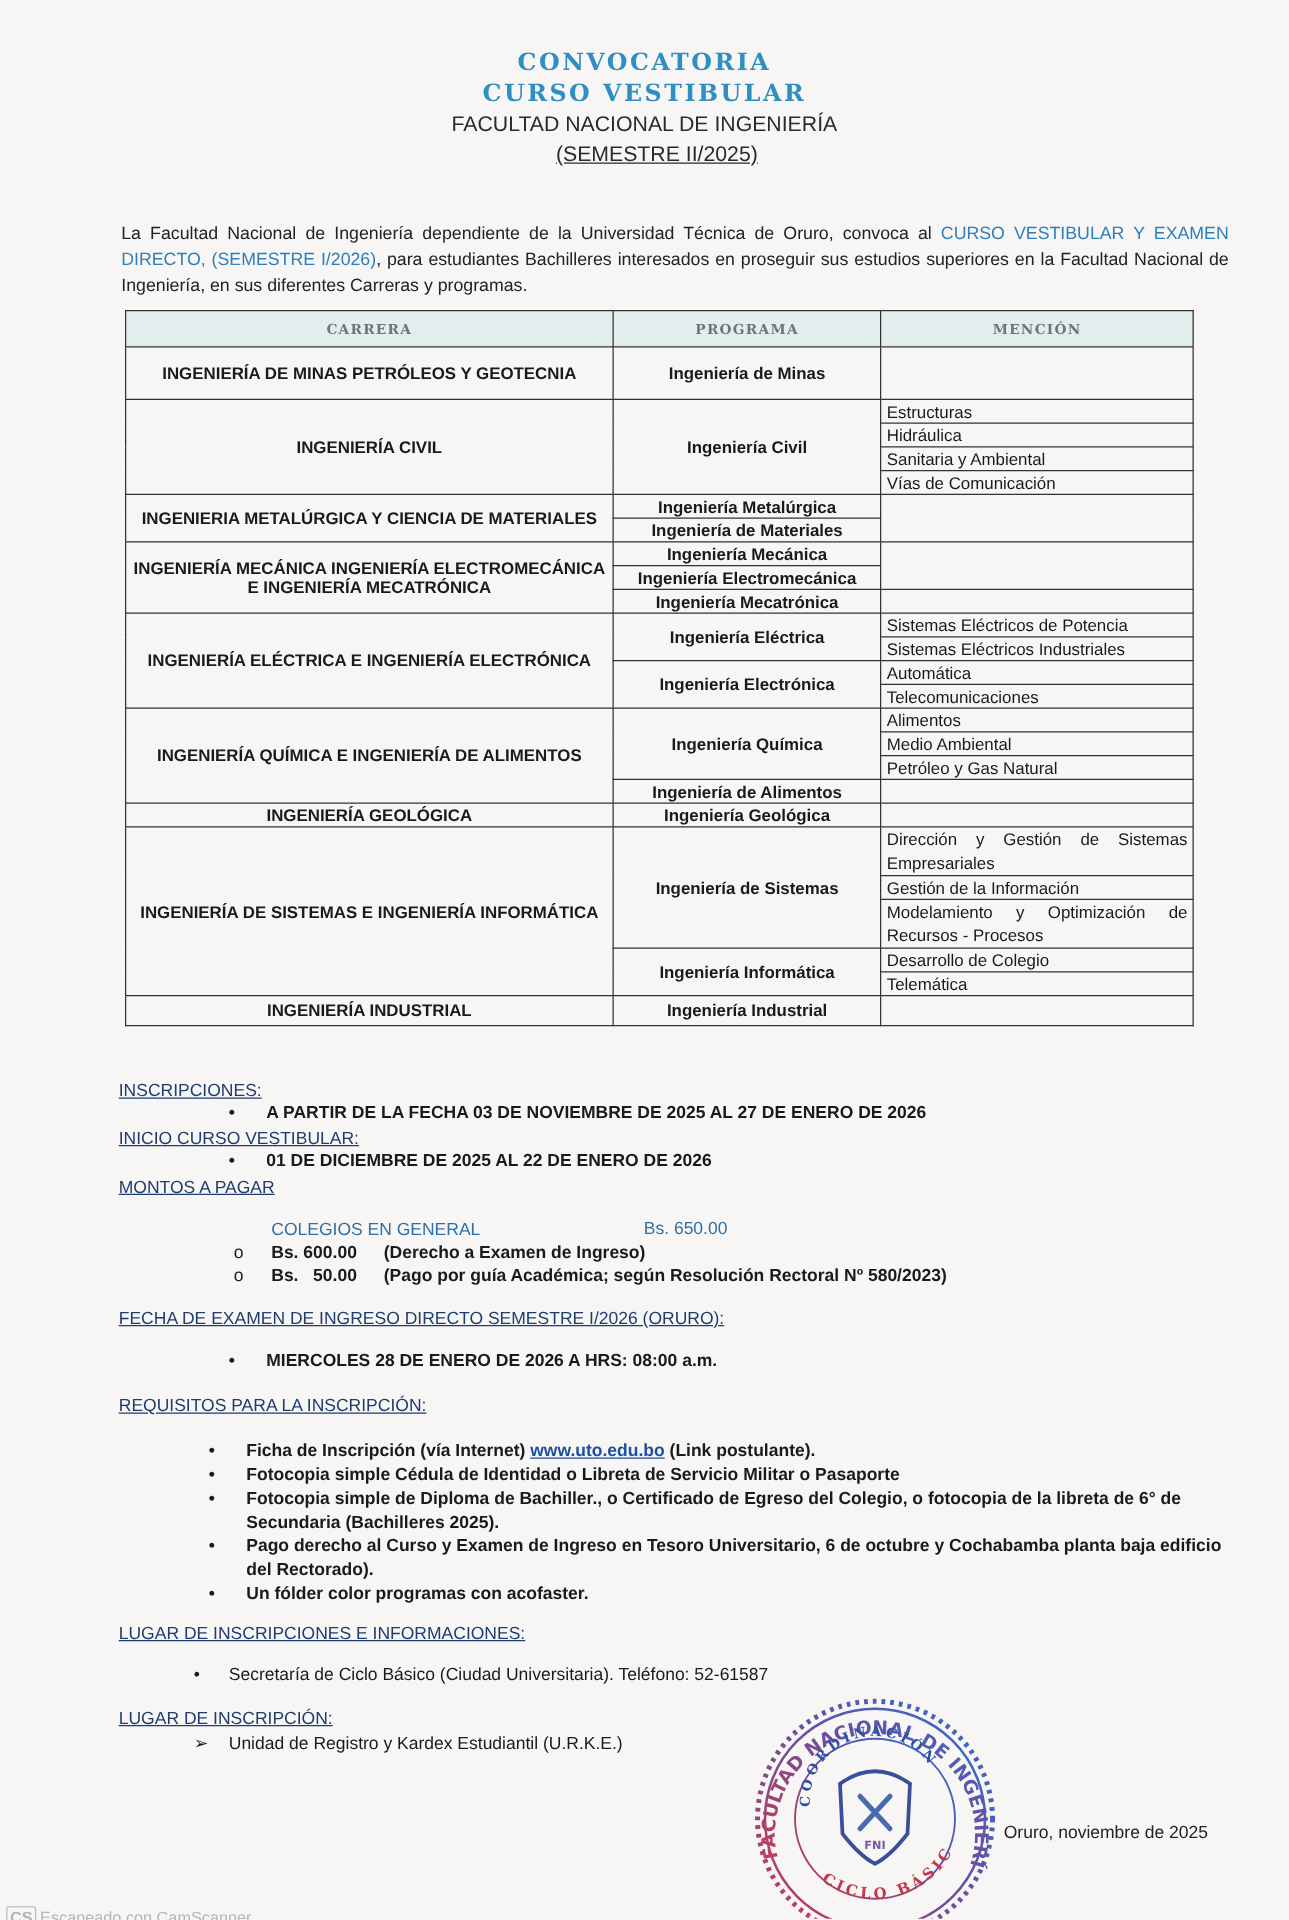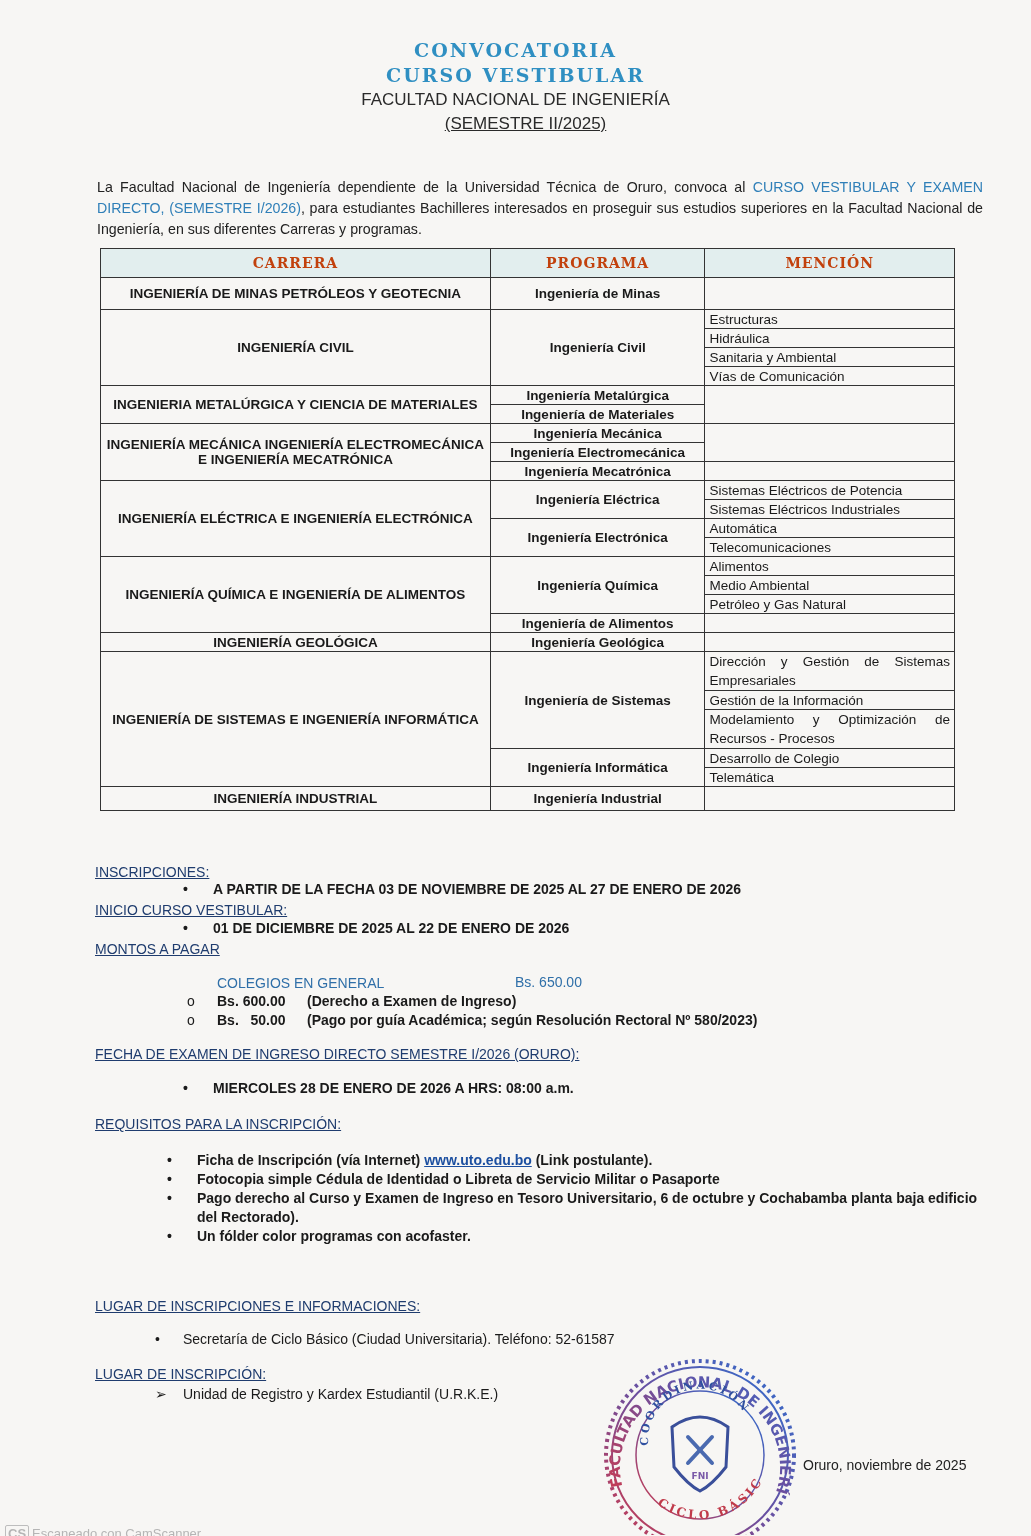--- a/index.html
+++ b/index.html
@@ -26,21 +26,21 @@
 
   table.carreras {
     position: absolute; left: 100px; top: 248px; width: 855px;
     border-collapse: collapse; font-size: 13.5px;
   }
   table.carreras td, table.carreras th {
     border: 1.5px solid #333; padding: 0 4px; vertical-align: middle;
   }
   table.carreras th {
     background: #e2eeee; height: 28px;
-    font-family: "DejaVu Serif", serif; font-weight: bold; font-size: 14px; color: #c2410c;
+    font-family: "DejaVu Serif", serif; font-weight: bold; font-size: 11px; color: #737373;
     letter-spacing: 1px;
   }
   td.carrera { width: 380px; text-align: center; font-weight: bold; }
   td.programa { width: 205px; text-align: center; font-weight: bold; }
   td.mencion { width: 240px; font-size: 13.5px; text-align: left; }
   .row-sm { height: 19px; }
 
   .sections { position: absolute; left: 95px; top: 864px; width: 890px; font-size: 14px; }
   .sec-head { color: #1f3c6e; text-decoration: underline; font-size: 14px; position: absolute; left: 0; }
   .bullet-line { position: absolute; font-weight: bold; font-size: 14px; }
@@ -73,21 +73,21 @@
   <table class="carreras">
     <thead>
       <tr>
         <th>CARRERA</th>
         <th>PROGRAMA</th>
         <th>MENCIÓN</th>
       </tr>
     </thead>
     <tbody>
 
-      <tr style="height:32px">
+      <tr style="height:42px">
         <td class="carrera">INGENIERÍA DE MINAS PETRÓLEOS Y GEOTECNIA</td>
         <td class="programa">Ingeniería de Minas</td>
         <td class="mencion"></td>
       </tr>
 
       <tr class="row-sm">
         <td class="carrera" rowspan="4">INGENIERÍA CIVIL</td>
         <td class="programa" rowspan="4">Ingeniería Civil</td>
         <td class="mencion">Estructuras</td>
       </tr>
@@ -201,20 +201,21 @@
     <div class="bullet-line" style="left:92px; top:129px"><span style="display:inline-block;width:30px;font-weight:normal">o</span><span style="display:inline-block;width:90px;white-space:pre">Bs. 600.00</span><span>(Derecho a Examen de Ingreso)</span></div>
     <div class="bullet-line" style="left:92px; top:148px"><span style="display:inline-block;width:30px;font-weight:normal">o</span><span style="display:inline-block;width:90px;white-space:pre">Bs.   50.00</span><span>(Pago por guía Académica; según Resolución Rectoral Nº 580/2023)</span></div>
 
     <div class="sec-head" style="top:182px">FECHA DE EXAMEN DE INGRESO DIRECTO SEMESTRE I/2026 (ORURO):</div>
     <div class="bullet-line" style="left:88px; top:216px"><span class="dot">•</span><span>MIERCOLES 28 DE ENERO DE 2026 A HRS: 08:00 a.m.</span></div>
 
     <div class="sec-head" style="top:252px">REQUISITOS PARA LA INSCRIPCIÓN:</div>
     <ul class="req-list" style="top:287px">
       <li><span>Ficha de Inscripción (vía Internet) </span><span class="link">www.uto.edu.bo</span><span> (Link postulante).</span></li>
       <li>Fotocopia simple Cédula de Identidad o Libreta de Servicio Militar o Pasaporte</li>
+      <li>Fotocopia simple de Diploma de Bachiller., o Certificado de Egreso del Colegio, o fotocopia de la libreta de 6° de Secundaria (Bachilleres 2025).</li>
       <li>Pago derecho al Curso y Examen de Ingreso en Tesoro Universitario, 6 de octubre y Cochabamba planta baja edificio del Rectorado).</li>
       <li>Un fólder color programas con acofaster.</li>
     </ul>
 
     <div class="sec-head" style="top:434px">LUGAR DE INSCRIPCIONES E INFORMACIONES:</div>
     <div style="position:absolute; left:60px; top:467px; font-size:14px"><span style="display:inline-block;width:28px">•</span><span>Secretaría de Ciclo Básico (Ciudad Universitaria).  Teléfono:  52-61587</span></div>
 
     <div class="sec-head" style="top:502px">LUGAR DE INSCRIPCIÓN:</div>
     <div style="position:absolute; left:60px; top:522px; font-size:14px"><span style="display:inline-block;width:28px">➢</span><span>Unidad de Registro y Kardex Estudiantil (U.R.K.E.)</span></div>
   </div>

